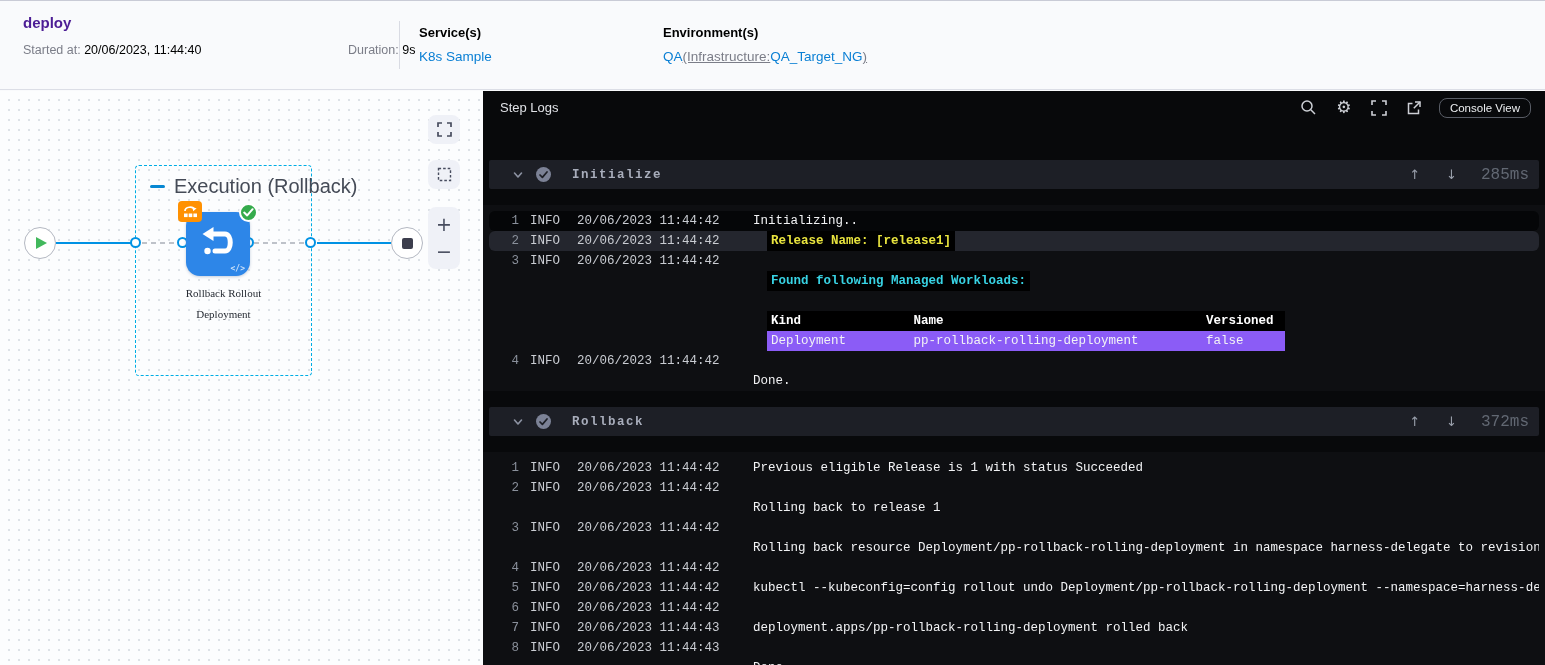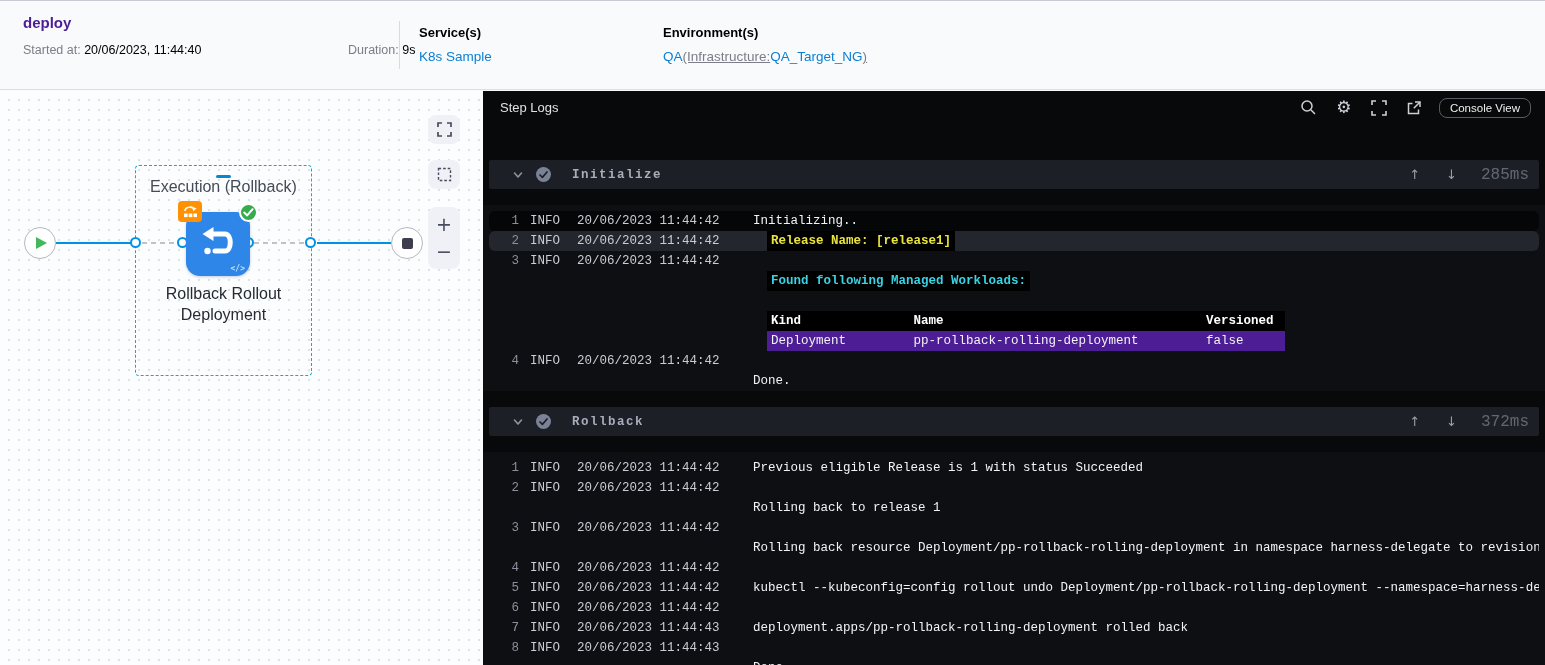--- a/index.html
+++ b/index.html
@@ -21,32 +21,32 @@
   .blk a{color:#0a7fd4;font-size:13.5px;text-decoration:none;cursor:pointer;}
   .blk .dim{color:#7b7d88;font-size:13.5px;text-decoration:underline;}
 
   
   .main{position:absolute;left:0;top:91px;width:1545px;height:574px;display:flex;}
 
   
   .canvas{position:relative;width:483px;height:574px;background:#fcfdfe;background-image:radial-gradient(circle,#dde2e7 1px,transparent 1.3px);background-size:10px 10px;background-position:4px 4px;flex:none;overflow:hidden;}
   .wires{position:absolute;left:0;top:0;}
   .execbox{position:absolute;left:135px;top:74px;width:177px;height:211px;border:1px dashed #00ade4;border-radius:4px;}
-  .execlabel{position:absolute;left:14px;top:9px;display:flex;align-items:center;gap:0;font-size:16px;color:#454b57;white-space:nowrap;flex-direction:column;}
+  .execlabel{position:absolute;left:14px;top:9px;display:flex;align-items:center;gap:9px;font-size:20px;color:#454b57;white-space:nowrap;}
   .minusbar{display:inline-block;width:15px;height:3px;border-radius:2px;background:#0787d2;}
   .node{position:absolute;width:32px;height:32px;border-radius:50%;background:#fff;border:1.5px solid #b4b8c2;display:flex;align-items:center;justify-content:center;cursor:pointer;}
   .play-tri{width:0;height:0;border-left:11px solid #42b85c;border-top:6.5px solid transparent;border-bottom:6.5px solid transparent;margin-left:3px;}
   .stop-sq{width:11px;height:11px;border-radius:2px;background:#3c3e4d;}
   .port{position:absolute;width:11px;height:11px;border-radius:50%;background:#fff;border:2px solid #0092e4;cursor:pointer;}
   .step{position:absolute;left:186px;top:121px;width:64px;height:64px;border-radius:14px;background:#2d86e8;cursor:pointer;box-shadow:0 1px 3px rgba(20,60,120,.25);}
   .step .glyph{position:absolute;left:10px;top:11px;}
   .badge-orange{position:absolute;left:-8px;top:-11px;width:24px;height:21px;border-radius:4px;background:#ff9102;display:flex;align-items:center;justify-content:center;}
   .badge-green{position:absolute;right:-8px;top:-9px;width:19px;height:19px;border-radius:50%;background:#35ab4c;border:2px solid #fff;display:flex;align-items:center;justify-content:center;}
   .codeglyph{position:absolute;right:5px;bottom:3px;font-size:8px;font-weight:700;color:rgba(255,255,255,.75);font-family:"DejaVu Sans Mono",monospace;}
-  .steplabel{position:absolute;left:125px;top:192px;width:197px;text-align:center;font-size:16px;line-height:21px;color:#262b33;}
+  .steplabel{position:absolute;left:125px;top:192px;width:197px;text-align:center;font-size:11px;line-height:21px;color:#262b33;font-family:Liberation Serif, serif;}
   .ctrl{position:absolute;left:428px;width:32px;height:29px;background:#eff1f7;border-radius:8px;display:flex;align-items:center;justify-content:center;cursor:pointer;}
   .ctrl.fs{top:24px;}
   .ctrl.mq{top:69px;}
   .zoomctrl{position:absolute;left:428px;top:116px;width:32px;height:62px;background:#eff1f7;border-radius:8px;display:flex;flex-direction:column;align-items:center;justify-content:space-evenly;color:#474c5e;}
   .zbtn{font-size:19px;line-height:19px;cursor:pointer;font-family:"DejaVu Sans",sans-serif;}
 
   
   .logs{position:relative;flex:1;height:574px;background:#08090b;overflow:hidden;}
   .loghead{display:flex;align-items:center;height:33px;padding:0 14px 0 17px;background:#08090b;}
   .logtitle{font-size:13px;color:#dfe1e6;}
@@ -66,21 +66,21 @@
   .log-row{display:flex;align-items:center;height:20px;line-height:20px;margin:0 6px;white-space:pre;overflow:hidden;}
   .log-row.hl{background:#24262e;border-radius:6px;}
   .log-row.dark{background:#050608;border-radius:6px;}
   .ln{width:30px;flex:none;text-align:right;color:#8a909b;}
   .lvl{width:36px;flex:none;margin-left:11px;color:#c9ccd2;}
   .ts{width:143px;flex:none;margin-left:11px;color:#c9ccd2;}
   .msg{margin-left:33px;color:#f2f3f5;flex:none;}
   .msg.yellow-chip{color:#e9e43e;font-weight:700;background:#000;padding:1px 4px;margin-left:47px;}
   .msg.cyan-chip{color:#38d3e4;font-weight:700;background:#000;padding:1px 4px;margin-left:47px;}
   .msg.table-head{color:#ffffff;font-weight:700;background:#000;padding:1px 4px;margin-left:47px;}
-  .msg.table-row{background:#4c1d95;padding:1px 4px;margin-left:47px;}
+  .msg.table-row{background:#8b5cf6;padding:1px 4px;margin-left:47px;}
 </style>
 </head>
 <body>
 
 <div class="app">
 
   <header class="top">
     <div class="title">deploy</div>
     <div class="meta started"><span class="lbl">Started at:</span> <span class="val">20/06/2023, 11:44:40</span></div>
     <div class="meta duration"><span class="lbl">Duration:</span> <span class="val">9s</span></div>

